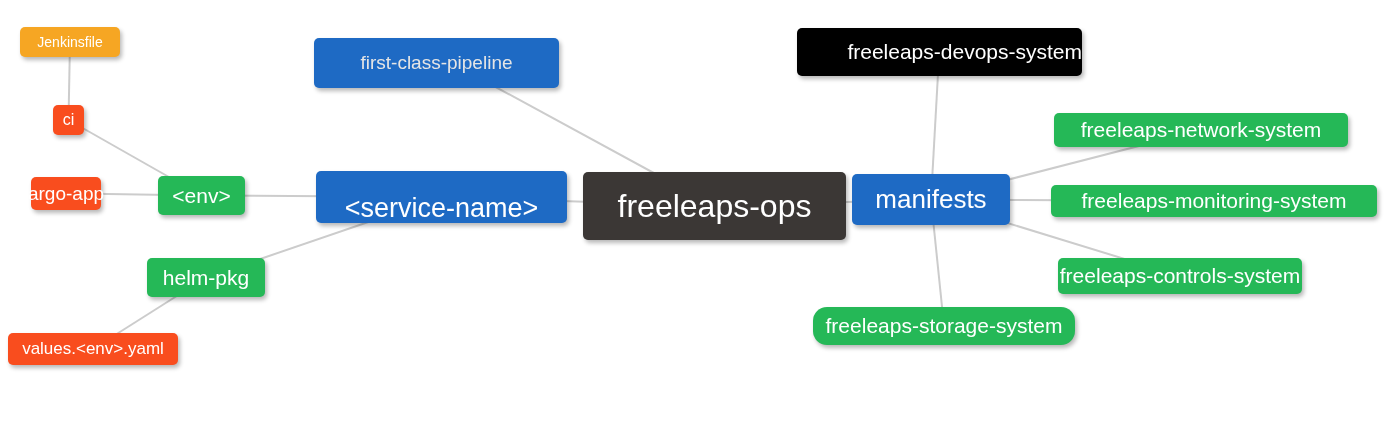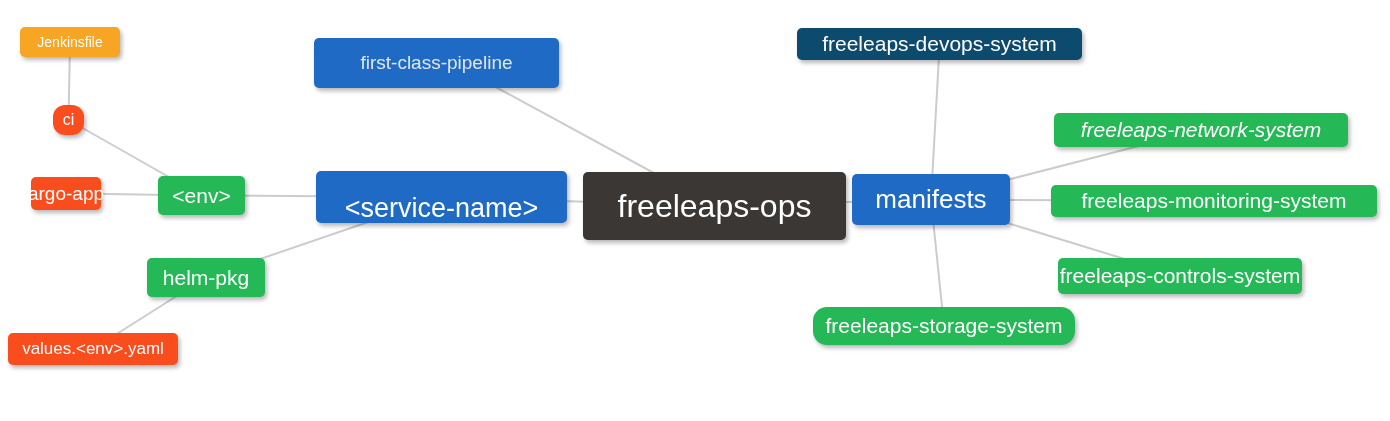--- a/index.html
+++ b/index.html
@@ -72,36 +72,36 @@
     </div>
     <div class="node" style="left: 852px; top: 174px; width: 158px; height: 51px; background: rgb(30, 106, 196); font-size: 26px; color: rgb(255, 255, 255);">
       <span>manifests</span>
     </div>
     <div class="node" style="left: 158px; top: 176px; width: 87px; height: 39px; background: rgb(37, 184, 87); font-size: 21px; color: rgb(255, 255, 255);">
       <span>&lt;env&gt;</span>
     </div>
     <div class="node" style="left: 147px; top: 258px; width: 118px; height: 39px; background: rgb(37, 184, 87); font-size: 21px; color: rgb(255, 255, 255);">
       <span>helm-pkg</span>
     </div>
-    <div class="node" style="left: 797px; top: 28px; width: 285px; height: 32px; background: #0c4a6e; font-size: 21px; color: rgb(255, 255, 255);">
+    <div class="node" style="left: 797px; top: 28px; width: 285px; height: 48px; background: #000000; font-size: 21px; color: rgb(255, 255, 255); justify-content: flex-end;">
       <span>freeleaps-devops-system</span>
     </div>
-    <div class="node" style="left: 1054px; top: 113px; width: 294px; height: 34px; background: rgb(37, 184, 87); font-size: 21px; color: rgb(255, 255, 255); font-style: italic;">
+    <div class="node" style="left: 1054px; top: 113px; width: 294px; height: 34px; background: rgb(37, 184, 87); font-size: 21px; color: rgb(255, 255, 255);">
       <span>freeleaps-network-system</span>
     </div>
     <div class="node" style="left: 1051px; top: 185px; width: 326px; height: 32px; background: rgb(37, 184, 87); font-size: 21px; color: rgb(255, 255, 255);">
       <span>freeleaps-monitoring-system</span>
     </div>
     <div class="node" style="left: 1058px; top: 258px; width: 244px; height: 36px; background: rgb(37, 184, 87); font-size: 21px; color: rgb(255, 255, 255);">
       <span>freeleaps-controls-system</span>
     </div>
     <div class="node" style="left: 813px; top: 307px; width: 262px; height: 38px; background: rgb(37, 184, 87); font-size: 21px; color: rgb(255, 255, 255); border-radius: 14px;">
       <span>freeleaps-storage-system</span>
     </div>
-    <div class="node" style="left: 53px; top: 105px; width: 31px; height: 30px; background: rgb(249, 77, 30); font-size: 16px; color: rgb(255, 255, 255); border-radius: 12px;">
+    <div class="node" style="left: 53px; top: 105px; width: 31px; height: 30px; background: rgb(249, 77, 30); font-size: 16px; color: rgb(255, 255, 255);">
       <span>ci</span>
     </div>
     <div class="node" style="left: 31px; top: 177px; width: 70px; height: 33px; background: rgb(249, 77, 30); font-size: 19px; color: rgb(255, 255, 255);">
       <span>argo-app</span>
     </div>
     <div class="node" style="left: 8px; top: 333px; width: 170px; height: 32px; background: rgb(249, 77, 30); font-size: 17px; color: rgb(255, 255, 255);">
       <span>values.&lt;env&gt;.yaml</span>
     </div>
     <div class="node" style="left: 20px; top: 27px; width: 100px; height: 30px; background: rgb(246, 166, 35); font-size: 14px; color: rgb(255, 255, 255);">
       <span>Jenkinsfile</span>

